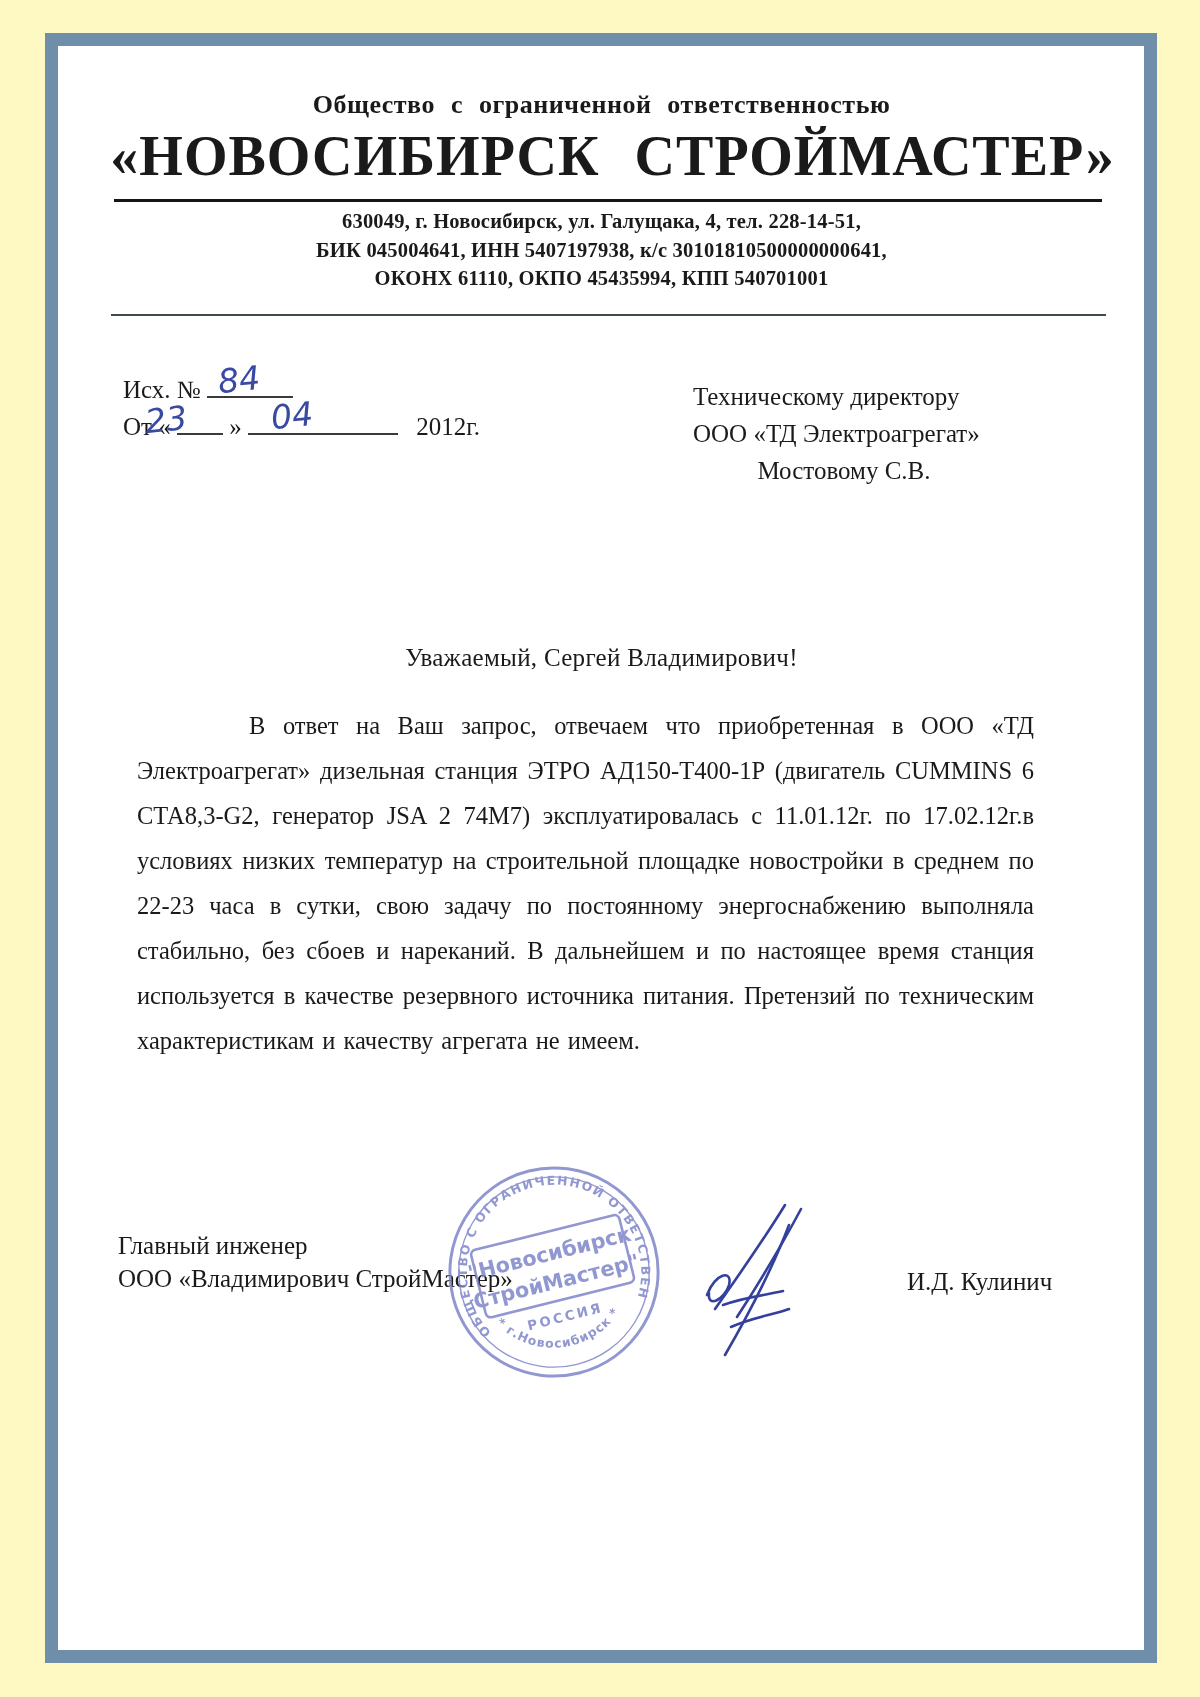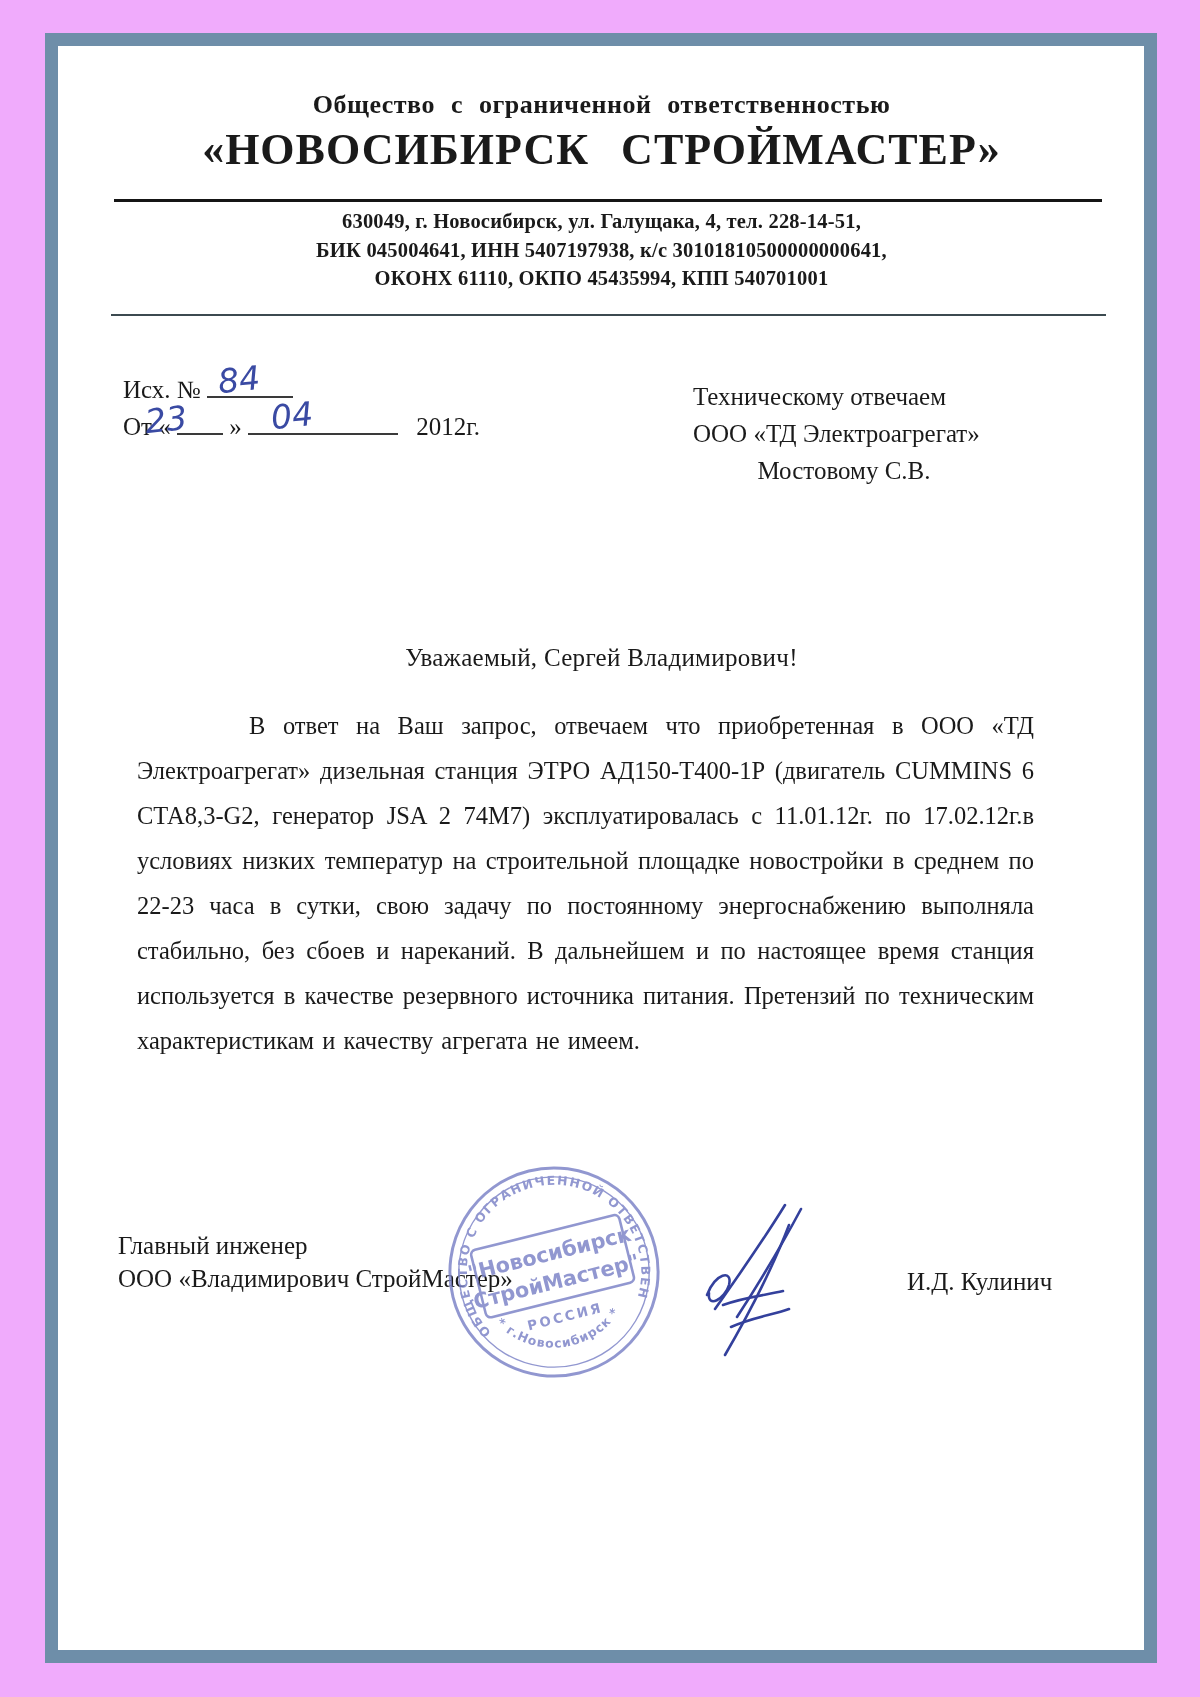--- a/index.html
+++ b/index.html
@@ -1,28 +1,28 @@
 <!DOCTYPE html>
 <html><head>
 <meta charset="utf-8">
 <style>
   html,body { margin:0; padding:0; background:#ffffff; }
   .canvas {
-    position:relative; width:1200px; height:1697px; background:#f0abfc;
+    position:relative; width:1200px; height:1697px; background:#fef9c3;
     font-family:"Liberation Serif", serif; color:#1a1a1a; overflow:hidden;
   }
   .frame {
     position:absolute; left:45px; top:33px; width:1112px; height:1630px;
     border:13px solid #6e8ea9; box-sizing:border-box; background:#ffffff;
   }
   .abs { position:absolute; }
   .center { left:58px; width:1087px; text-align:center; }
 
   .org-type { top:90px; font-size:26px; font-weight:600; word-spacing:9px; letter-spacing:.5px; }
-  .org-name { top:124px; font-size:44px; font-weight:600; word-spacing:20px; letter-spacing:1px; }
+  .org-name { top:124px; font-size:56px; font-weight:600; word-spacing:20px; letter-spacing:1px;padding-left:11px; }
 
   .rule1 { left:114px; top:199px; width:988px; height:3px; background:#151515; }
   .rule2 { left:111px; top:314px; width:995px; height:2px; background:#3c4a50; }
 
   .requisites { top:207px; font-size:20.5px; font-weight:700; line-height:28.5px; letter-spacing:.2px; }
 
   .meta { left:123px; top:374px; font-size:25px; width:340px; }
   .meta-line { height:37px; white-space:nowrap; }
   .uline { display:inline-block; border-bottom:2px solid #3a3a3a; height:22px; vertical-align:baseline; }
   .w85 { width:86px; } .w46 { width:46px; } .w150 { width:150px; margin-right:12px; }
@@ -82,21 +82,21 @@
       <span class="uline w46"></span>
       <span>»</span>
       <span class="uline w150"></span>
       <span>2012г.</span>
       <span class="hw hw-day">23</span>
       <span class="hw hw-month">04</span>
     </div>
   </div>
 
   <div class="abs addressee">
-    <div>Техническому отвечаем</div>
+    <div>Техническому директору</div>
     <div>ООО «ТД Электроагрегат»</div>
     <div class="line3">Мостовому С.В.</div>
   </div>
 
   <div class="abs center salutation">Уважаемый, Сергей Владимирович!</div>
 
   <div class="abs body-par">В ответ на Ваш запрос, отвечаем что приобретенная в ООО «ТД Электроагрегат» дизельная станция ЭТРО АД150-Т400-1Р (двигатель CUMMINS 6 СТА8,3-G2, генератор JSA 2 74М7) эксплуатировалась с 11.01.12г. по 17.02.12г.в условиях низких температур на строительной площадке новостройки в среднем по 22-23 часа в сутки, свою задачу по постоянному энергоснабжению выполняла стабильно, без сбоев и нареканий. В дальнейшем и по настоящее время станция используется в качестве резервного источника питания. Претензий по техническим характеристикам и качеству агрегата не имеем.</div>
 
   <div class="abs sig-block">
     <div>Главный инженер</div>

